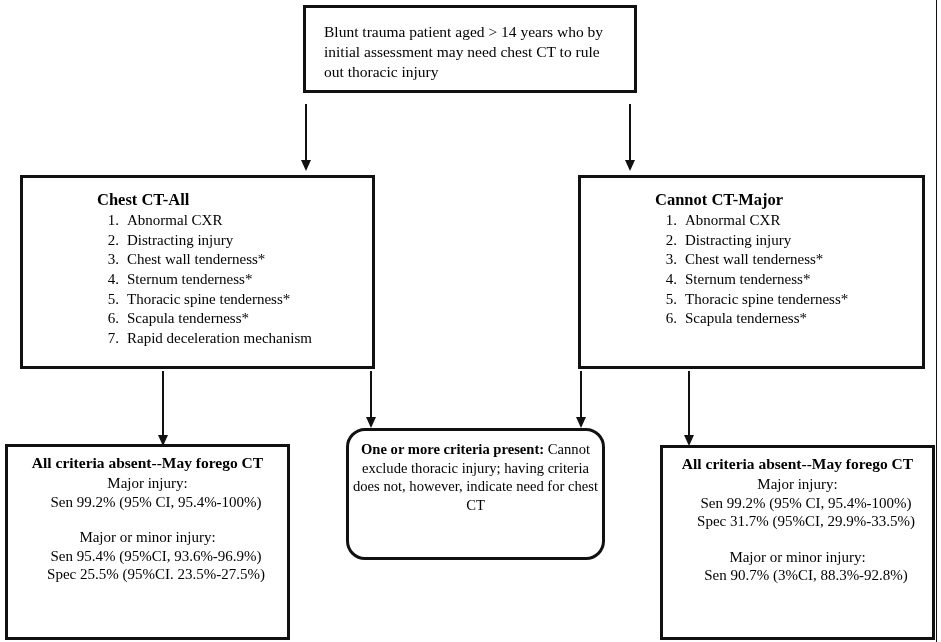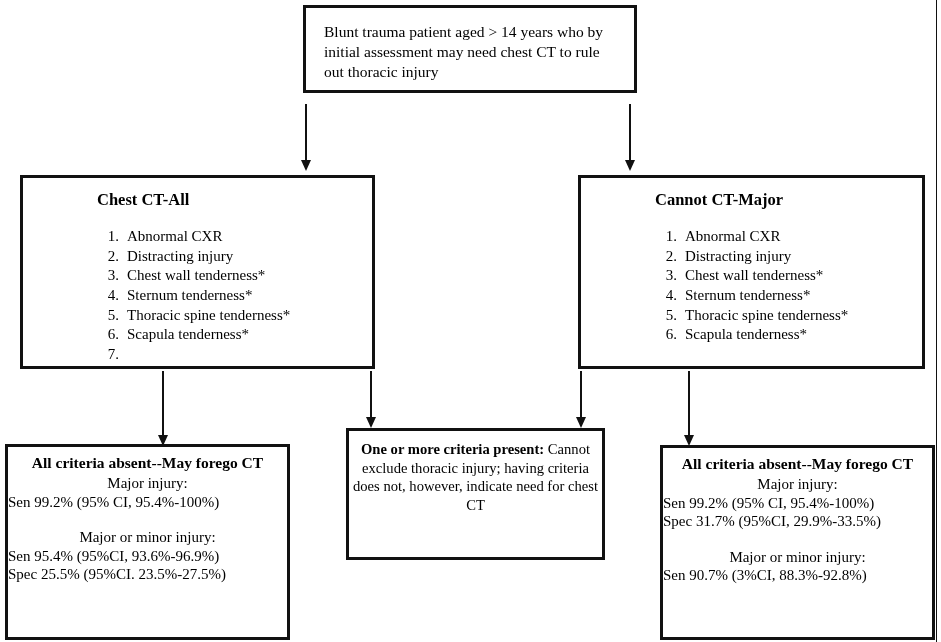--- a/index.html
+++ b/index.html
@@ -48,21 +48,21 @@
     text-align: left;
   }
 
   
   #box-ct-all   { left: 20px;  top: 175px; width: 355px; height: 194px; }
   #box-ct-major { left: 578px; top: 175px; width: 347px; height: 194px; }
   .criteria-title {
     font-weight: bold;
     font-size: 16.5px;
     text-align: left;
-    margin: 12px 0 17px 74px;
+    margin: 12px 0 1px 74px;
   }
   ol.criteria {
     margin: 0;
     padding: 0 0 0 74px;
     list-style: none;
     font-size: 15px;
     line-height: 1.31;
   }
   ol.criteria li {
     position: relative;
@@ -70,40 +70,41 @@
   }
   ol.criteria li .num {
     position: absolute;
     left: 0;
     width: 22px;
     text-align: right;
   }
 
   
   #box-left-result   { left: 5px;   top: 444px; width: 285px; height: 196px; }
-  #box-center-result { left: 346px; top: 428px; width: 259px; height: 132px; }
+  #box-center-result { left: 346px; top: 428px; width: 259px; height: 132px; border-radius: 19px; }
   #box-right-result  { left: 660px; top: 445px; width: 275px; height: 195px; }
 
   .result-title {
     font-weight: bold;
     font-size: 15.5px;
     text-align: center;
     line-height: 1.16;
     margin: 7px 0 2px 0;
   }
   .result-sub {
     text-align: center;
     font-size: 15px;
     line-height: 1.24;
   }
   .result-stat {
-    text-align: left;
+    text-align: center;
     font-size: 15px;
     line-height: 1.24;
     white-space: nowrap;
+    margin-left: 17px;
   }
   .result-gap { height: 17px; }
 
   .center-para {
     text-align: center;
     font-size: 14.6px;
     line-height: 1.28;
     margin: 9px 4px 0 4px;
   }
   .center-para b { font-weight: bold; }
@@ -153,21 +154,21 @@
 
   <div class="box" id="box-ct-all">
     <div class="criteria-title">Chest CT-All</div>
     <ol class="criteria">
       <li><span class="num">1.</span><span>Abnormal CXR</span></li>
       <li><span class="num">2.</span><span>Distracting injury</span></li>
       <li><span class="num">3.</span><span>Chest wall tenderness*</span></li>
       <li><span class="num">4.</span><span>Sternum tenderness*</span></li>
       <li><span class="num">5.</span><span>Thoracic spine tenderness*</span></li>
       <li><span class="num">6.</span><span>Scapula tenderness*</span></li>
-      <li><span class="num">7.</span></li>
+      <li><span class="num">7.</span><span>Rapid deceleration mechanism</span></li>
     </ol>
   </div>
 
   <div class="box" id="box-ct-major">
     <div class="criteria-title">Cannot CT-Major</div>
     <ol class="criteria">
       <li><span class="num">1.</span><span>Abnormal CXR</span></li>
       <li><span class="num">2.</span><span>Distracting injury</span></li>
       <li><span class="num">3.</span><span>Chest wall tenderness*</span></li>
       <li><span class="num">4.</span><span>Sternum tenderness*</span></li>

